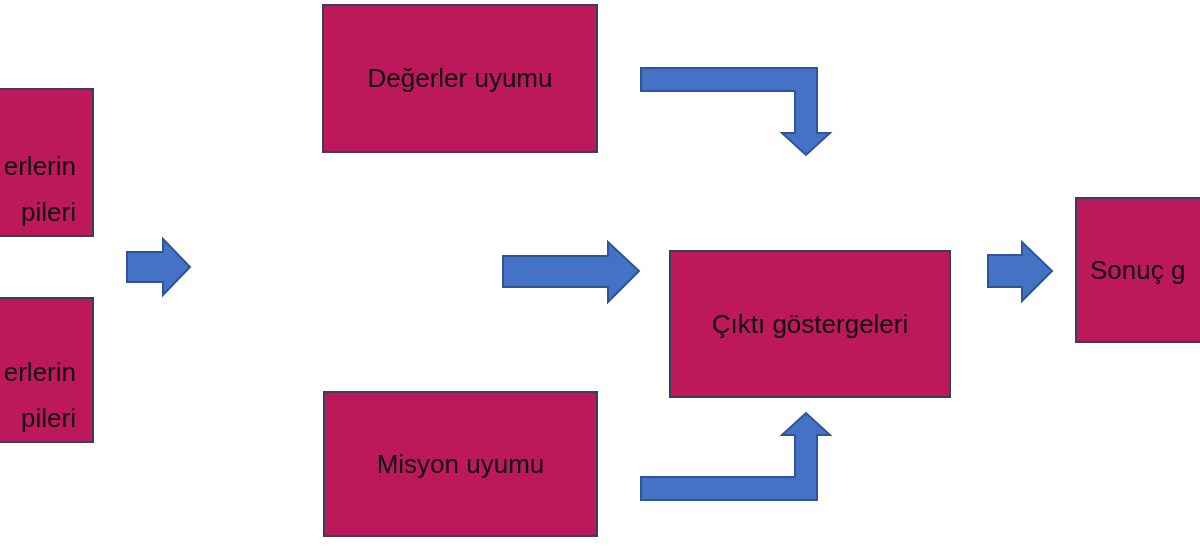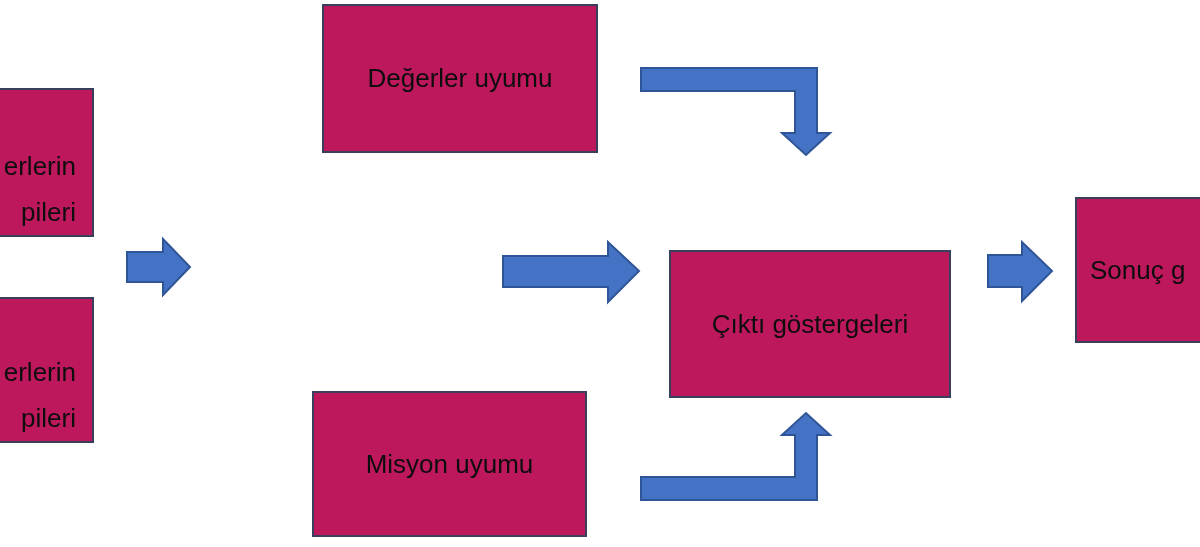--- a/index.html
+++ b/index.html
@@ -67,21 +67,21 @@
   <div class="node clip-left" style="left:-181px; top:297px; width:275px; height:146px;">
     <span>erlerin</span>
     <span>pileri</span>
   </div>
 
   <div class="node" style="left:322px; top:4px; width:276px; height:149px;">
     <span>Değerler uyumu</span>
   </div>
 
 
-  <div class="node" style="left:312px; top:391px; width:275px; height:146px;">
+  <div class="node" style="left:323px; top:391px; width:275px; height:146px;">
     <span>Misyon uyumu</span>
   </div>
 
   <div class="node" style="left:669px; top:206px; width:282px; height:148px;margin-top:44px;">
     <span>Çıktı göstergeleri</span>
   </div>
 
   <div class="node clip-right" style="left:1075px; top:197px; width:275px; height:146px;">
     <span>Sonuç g</span>
   </div>

